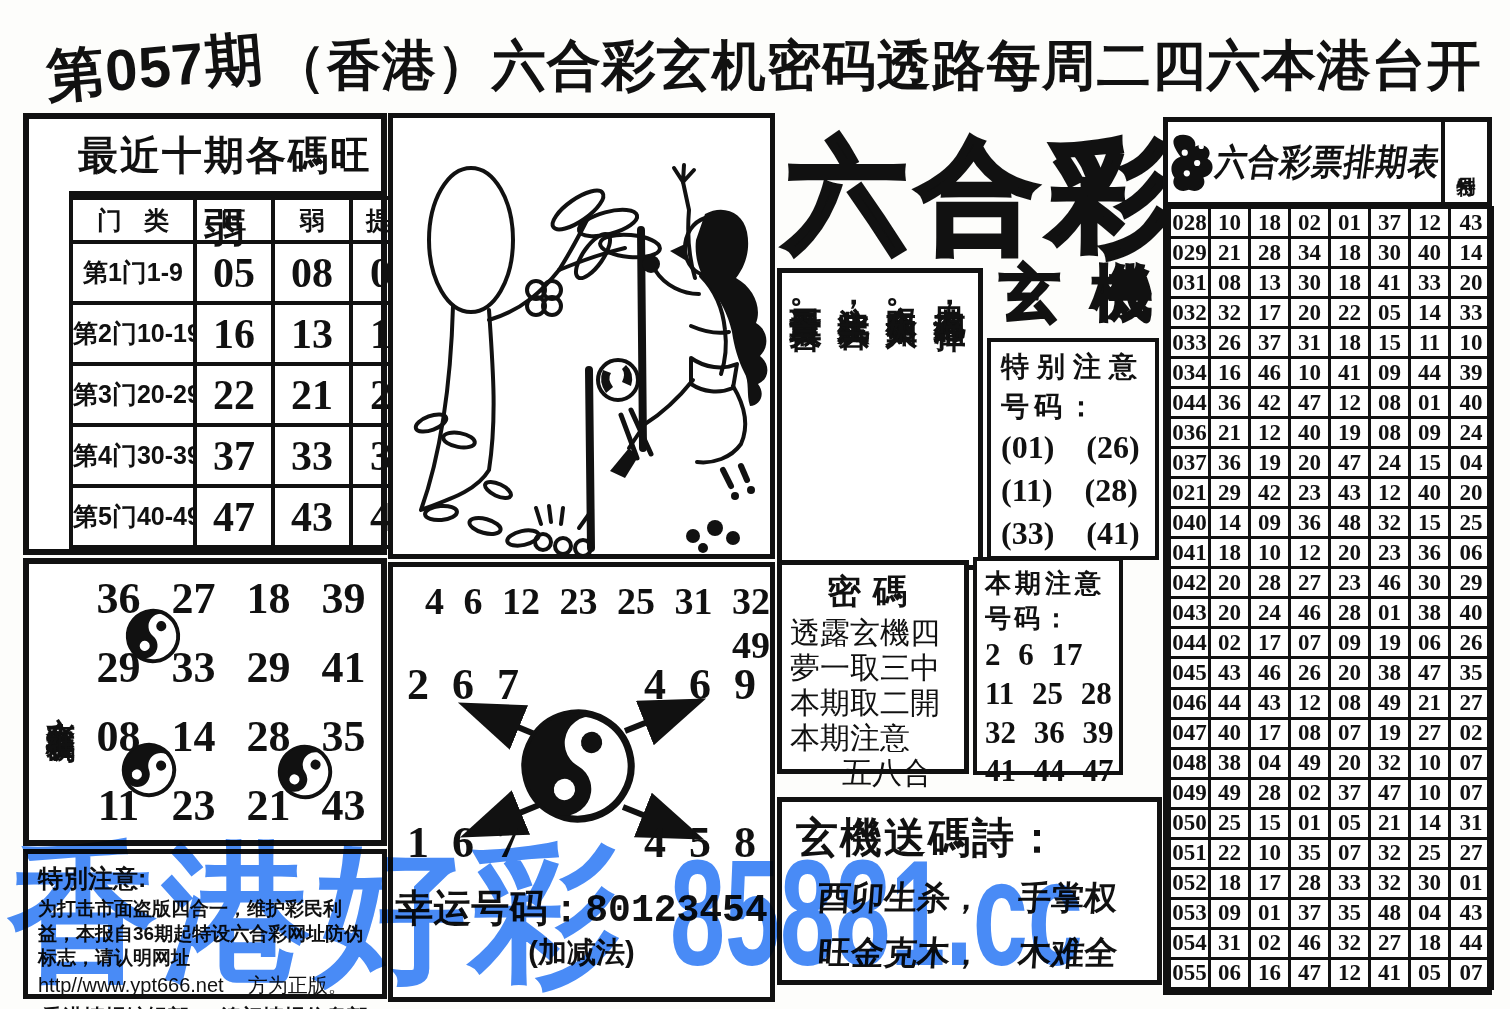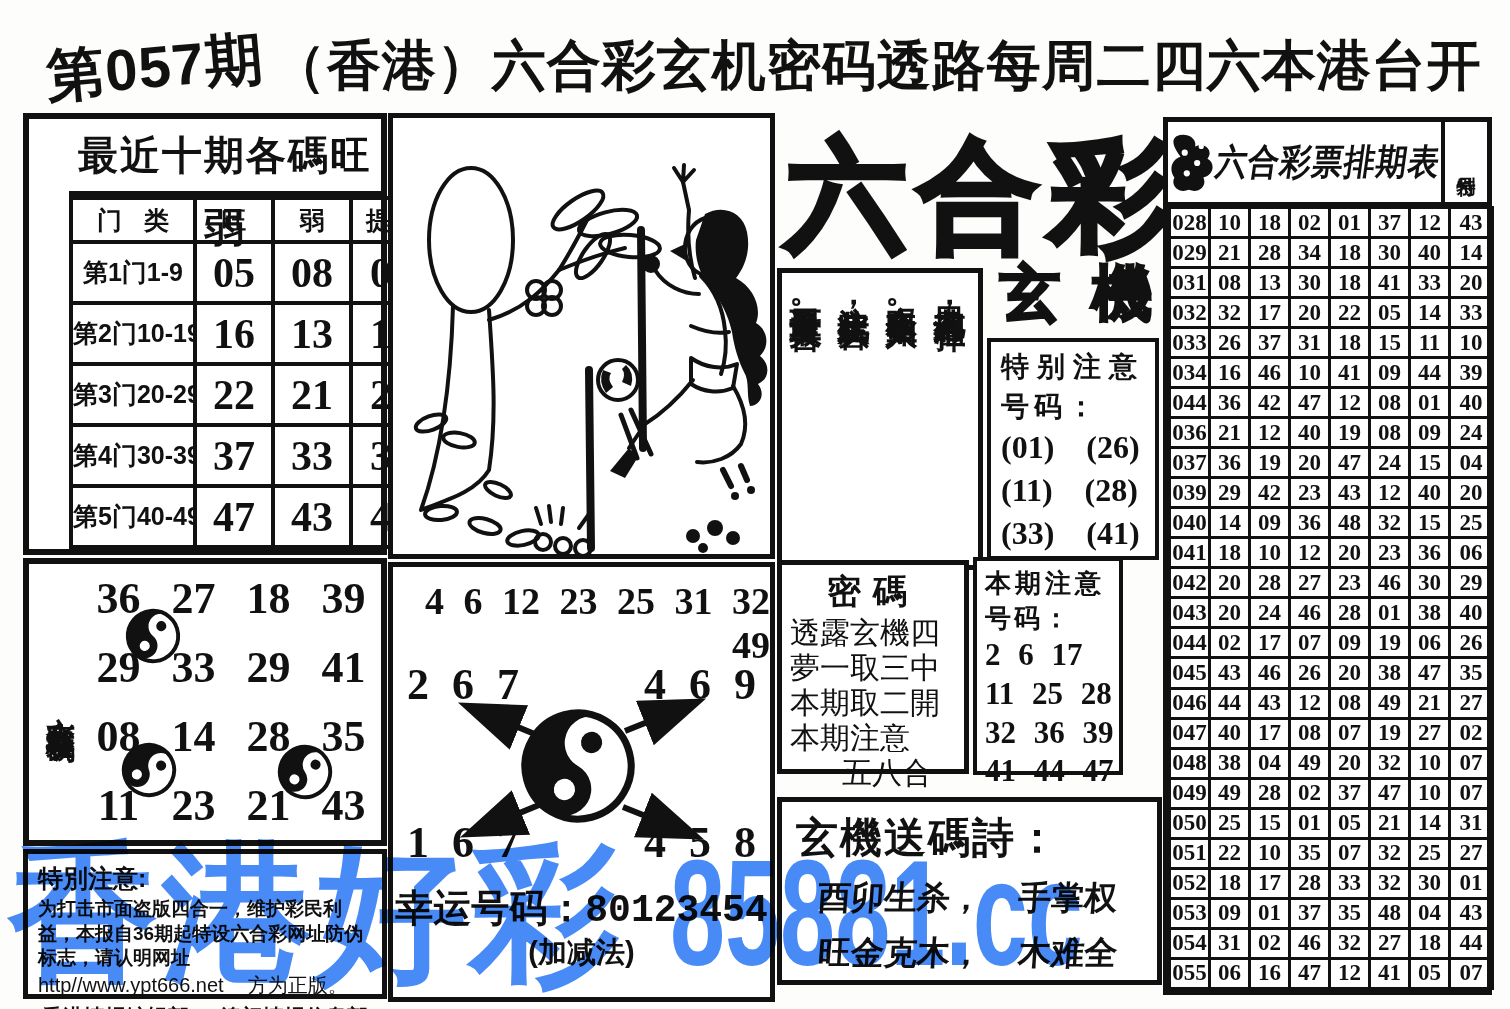--- a/index.html
+++ b/index.html
@@ -466,21 +466,21 @@
             <td class="st-period">037</td>
             <td class="st-num">36</td>
             <td class="st-num">19</td>
             <td class="st-num">20</td>
             <td class="st-num">47</td>
             <td class="st-num">24</td>
             <td class="st-num">15</td>
             <td class="st-special">04</td>
           </tr>
           <tr>
-            <td class="st-period">039</td>
+            <td class="st-period">021</td>
             <td class="st-num">29</td>
             <td class="st-num">42</td>
             <td class="st-num">23</td>
             <td class="st-num">43</td>
             <td class="st-num">12</td>
             <td class="st-num">40</td>
             <td class="st-special">20</td>
           </tr>
           <tr>
             <td class="st-period">040</td>

